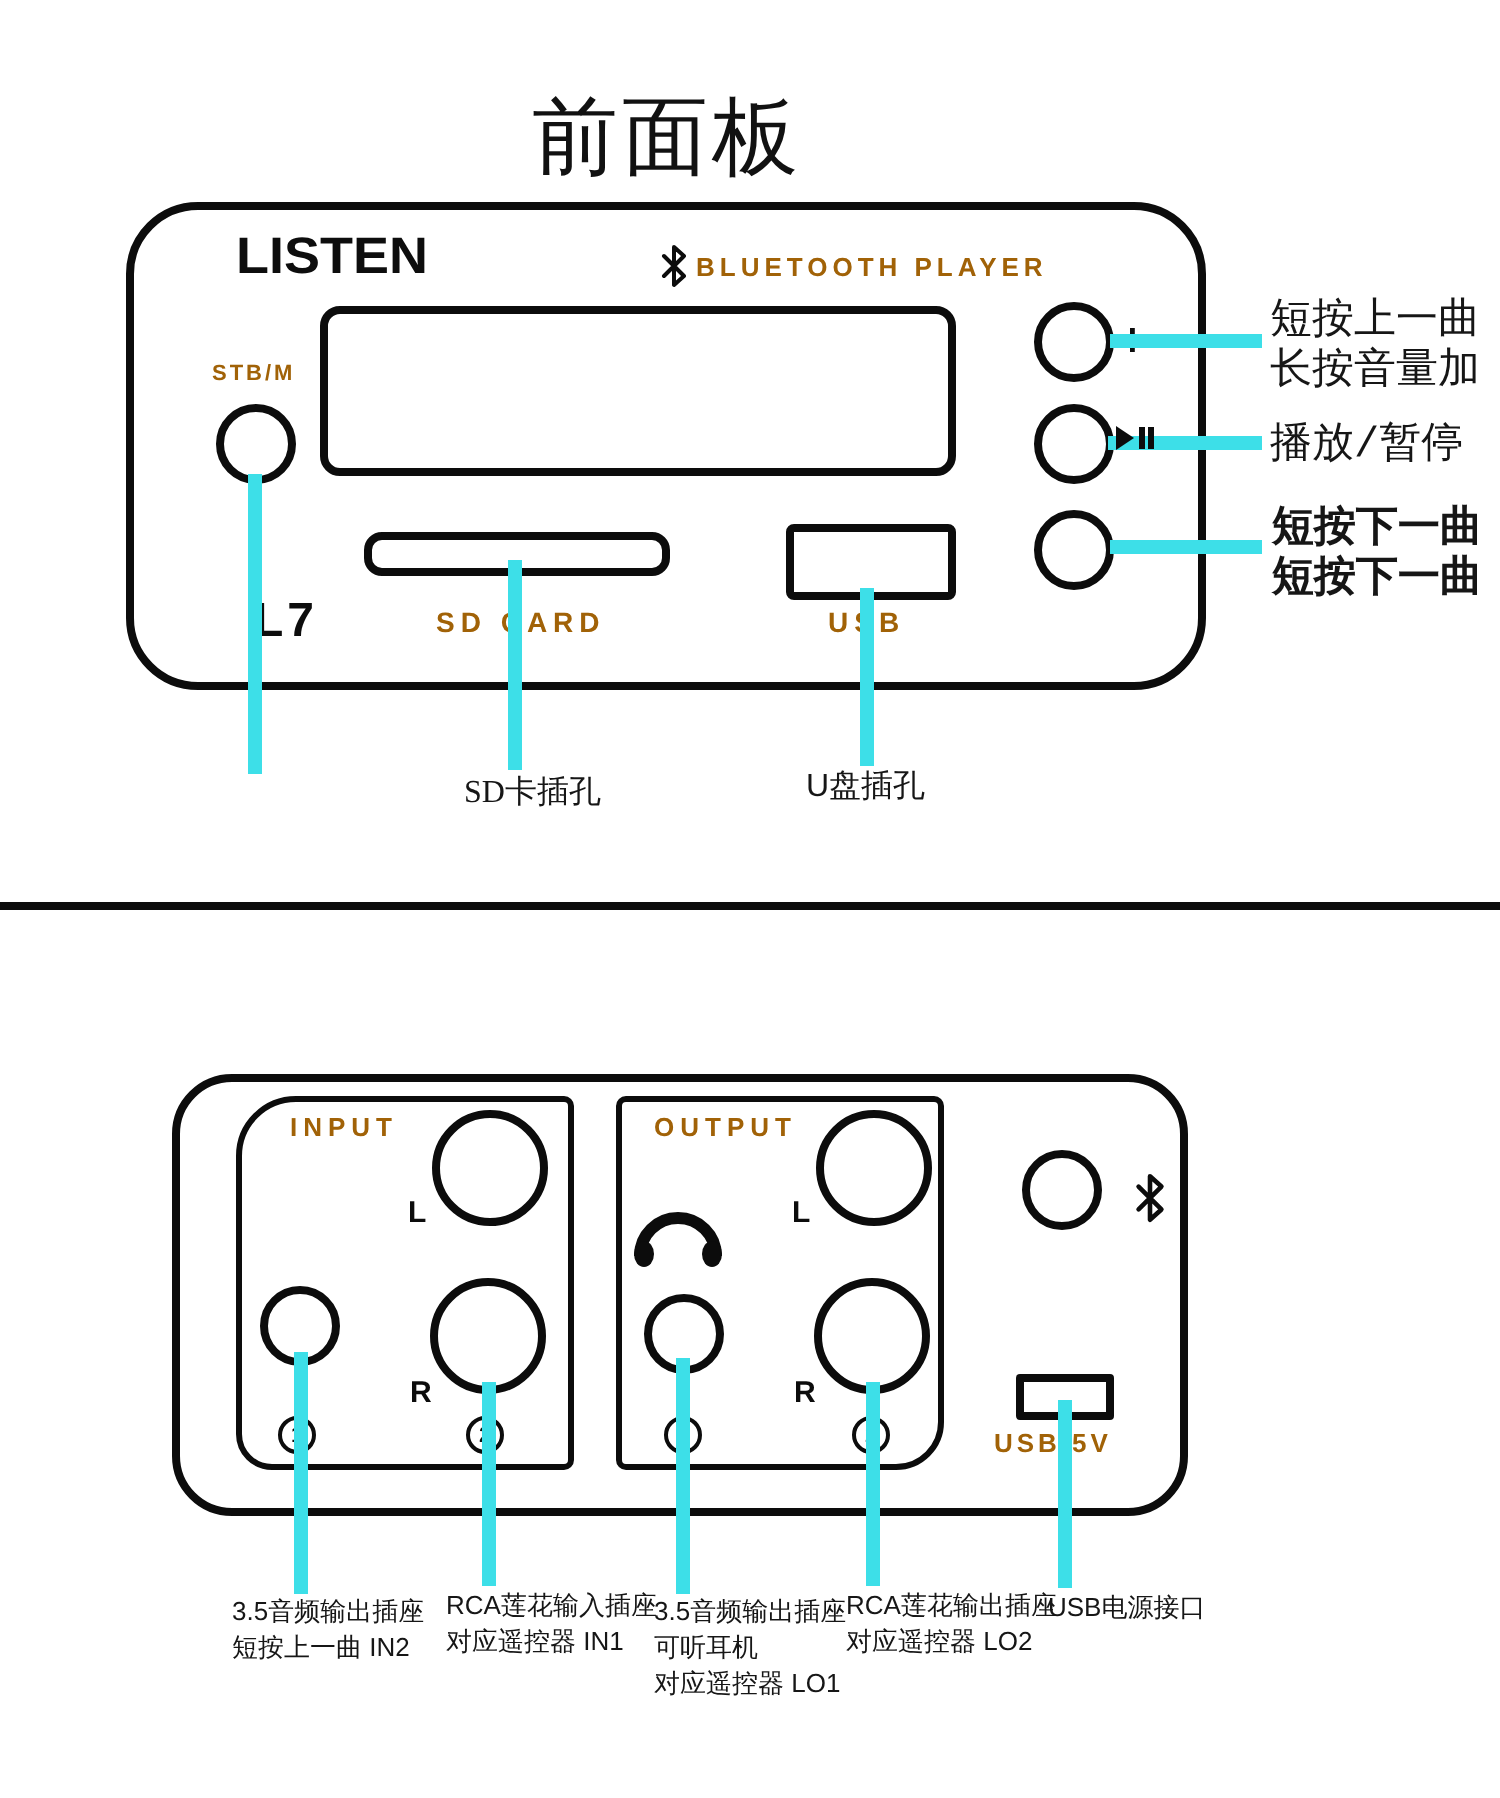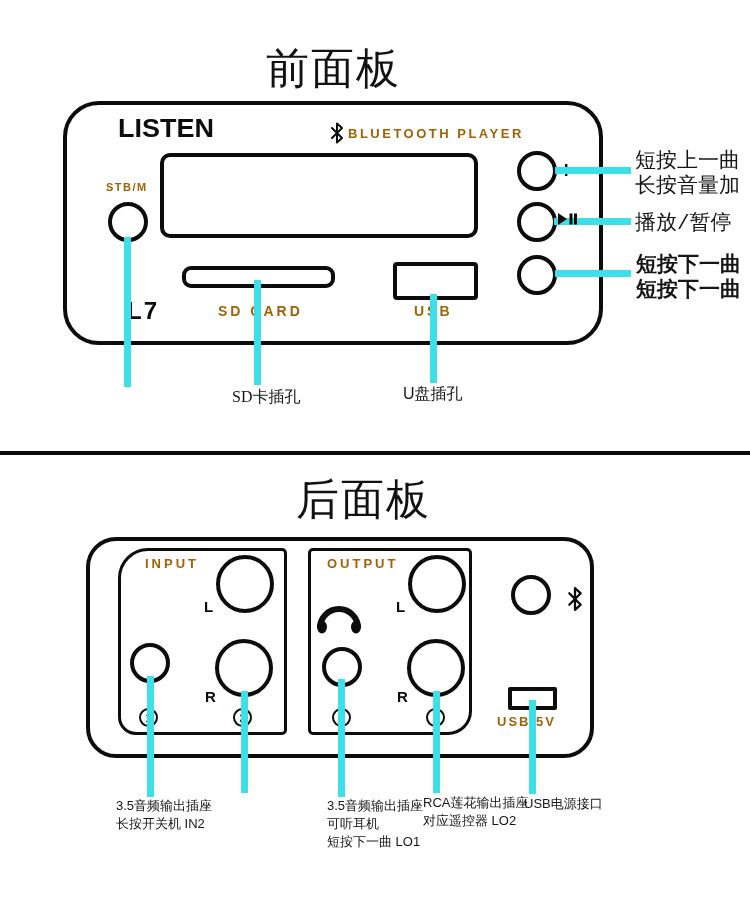--- a/index.html
+++ b/index.html
@@ -89,21 +89,20 @@
 
   <div class="abs cn lbl-md" style="left:232px;top:385px;font-family:Liberation Serif, serif;">
     <span>SD卡插孔</span>
   </div>
   <div class="abs cn lbl-md" style="left:403px;top:382px;">
     <span>U盘插孔</span>
   </div>
 
   <div class="abs" style="left:0;top:451px;width:750px;height:4px;background:#0c0c0c;"></div>
 
-  <div class="abs cn-title" style="left:296px;top:471px;">后面板</div>
 
   <div class="abs outline" style="left:86px;top:537px;width:508px;height:221px;border-radius:30px;"></div>
 
   <div class="abs" style="left:118px;top:548px;width:169px;height:187px;border:3px solid #0c0c0c;box-sizing:border-box;border-radius:30px 5px 5px 18px;z-index:5;"></div>
   <div class="abs tech" style="left:145px;top:556px;font-size:13px;z-index:10;">INPUT</div>
   <div class="abs circle" style="left:216px;top:555px;width:58px;height:58px;z-index:10;"></div>
   <div class="abs lr" style="left:204px;top:598px;">L</div>
   <div class="abs circle" style="left:130px;top:643px;width:40px;height:40px;z-index:10;"></div>
   <div class="abs circle" style="left:215px;top:639px;width:58px;height:58px;z-index:10;"></div>
   <div class="abs lr" style="left:205px;top:688px;">R</div>
@@ -142,26 +141,30 @@
   <div class="abs tech" style="left:497px;top:714px;font-size:13px;letter-spacing:2px;z-index:10;">USB 5V</div>
 
   <div class="abs callout-v" style="left:147px;top:676px;height:121px;"></div>
   <div class="abs callout-v" style="left:241px;top:691px;height:102px;"></div>
   <div class="abs callout-v" style="left:338px;top:679px;height:118px;"></div>
   <div class="abs callout-v" style="left:433px;top:691px;height:102px;"></div>
   <div class="abs callout-v" style="left:529px;top:700px;height:94px;"></div>
 
   <div class="abs cn lbl-sm" style="left:83px;top:797px;">
     <span>3.5音频输出插座</span>
-    <span>长按开关机 IN2</span>
+    <span>短按上一曲 IN2</span>
+  </div>
+  <div class="abs cn lbl-sm" style="left:190px;top:794px;">
+    <span>RCA莲花输入插座</span>
+    <span>对应遥控器 IN1</span>
   </div>
   <div class="abs cn lbl-sm" style="left:294px;top:797px;">
     <span>3.5音频输出插座</span>
     <span>可听耳机</span>
-    <span>短按下一曲 LO1</span>
+    <span>对应遥控器 LO1</span>
   </div>
   <div class="abs cn lbl-sm" style="left:390px;top:794px;">
     <span>RCA莲花输出插座</span>
     <span>对应遥控器 LO2</span>
   </div>
   <div class="abs cn lbl-sm" style="left:491px;top:795px;">
     <span>USB电源接口</span>
   </div>
 
 </div>

